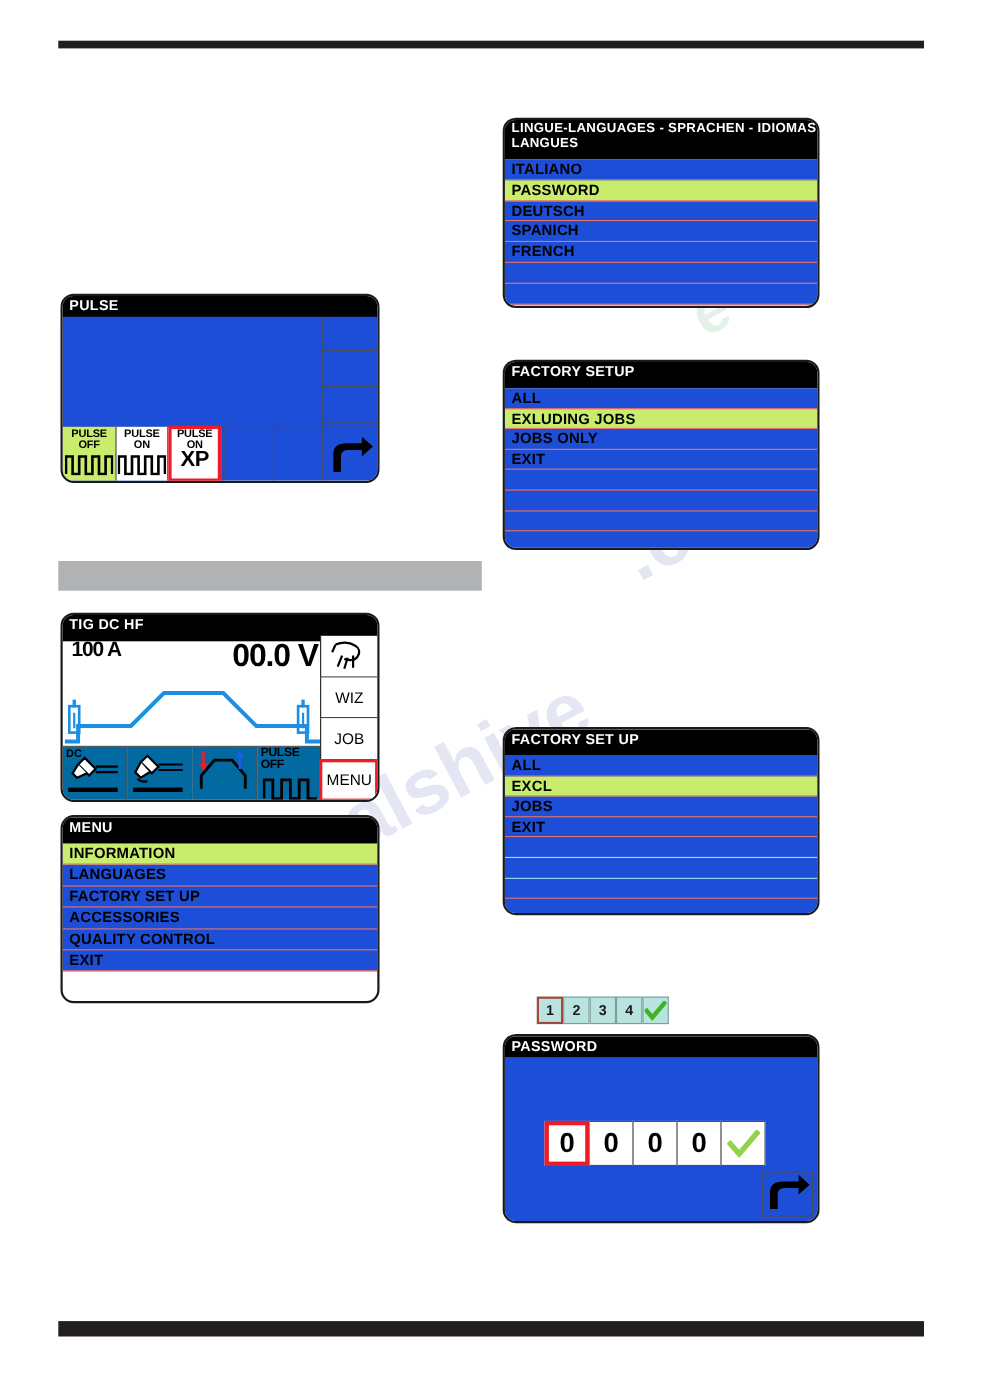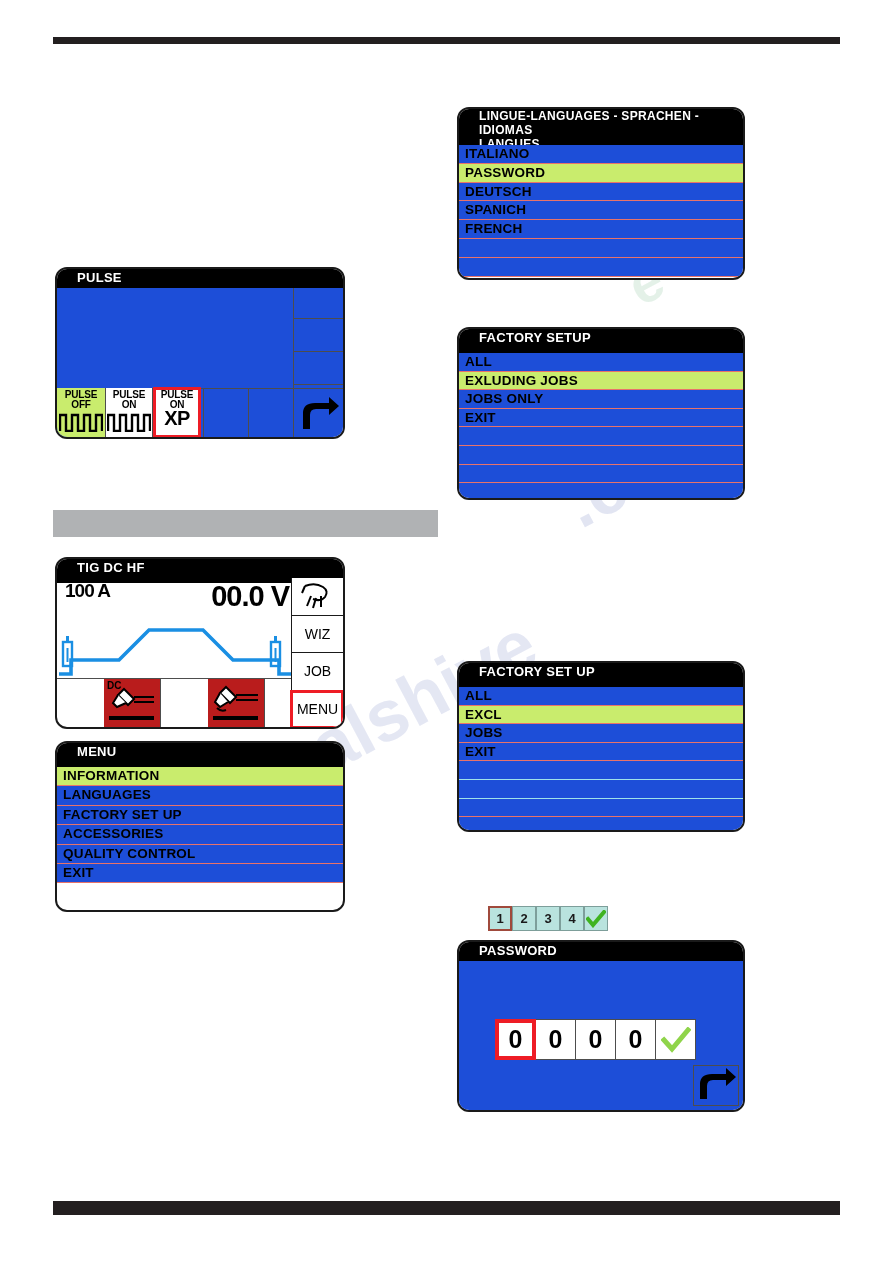--- a/index.html
+++ b/index.html
@@ -13,21 +13,21 @@
   #bottom-rule{left:53px;top:1201px;width:787px;height:14px;}
   #gray-band{position:absolute;left:53px;top:510px;width:385px;height:27px;background:#b0b2b4;}
 
   
   .screen{
     position:absolute;background:#ffffff;border:2px solid #1a1a1a;
     border-radius:12px;box-sizing:border-box;overflow:hidden;
   }
   .scr-title{
     background:#000000;color:#ffffff;font-weight:bold;
-    font-size:13px;letter-spacing:.3px;padding:2px 0 3px 20px;line-height:1.15;
+    font-size:13px;letter-spacing:.3px;padding:2px 0 3px 6px;line-height:1.15;
   }
   .scr-body{position:relative;background:#1d4ed8;}
 
   
   .list-row{
     border-bottom:1px solid #e8736a;
     font-weight:bold;font-size:13.5px;color:#000;
     padding:1px 0 1px 6px;box-sizing:border-box;
     letter-spacing:.2px;white-space:nowrap;
   }
@@ -52,21 +52,21 @@
   .redbox{position:absolute;border:3px solid #ee1c25;box-sizing:border-box;}
   #pulse-return{position:absolute;right:2px;bottom:2px;width:44px;height:40px;}
 
   
   #tig-screen{left:55px;top:557px;width:290px;height:172px;}
   #tig-screen .scr-title{height:19px;}
   #tig-main{position:absolute;left:0;top:19px;width:236px;height:100px;overflow:hidden;}
   #tig-amp{position:absolute;left:8px;top:2px;font-size:19px;font-weight:bold;letter-spacing:-1px;}
   #tig-volt{position:absolute;right:4px;top:2px;font-size:29px;font-weight:bold;letter-spacing:-1px;}
   #tig-bottom{position:absolute;left:0;top:119px;width:236px;height:51px;display:flex;}
-  .tcell{width:59px;height:51px;box-sizing:border-box;border-right:1px solid #4d4d4d;position:relative;background:#b91c1c;margin-left:47px;}
+  .tcell{width:59px;height:51px;box-sizing:border-box;border-right:1px solid #4d4d4d;position:relative;background:#0369a1;}
   .tcell:last-child{border-right:none;}
   .tcell .dc{position:absolute;left:3px;top:1px;font-size:10px;font-weight:bold;}
   .tcell .pl{position:absolute;left:3px;top:0px;font-size:11px;font-weight:bold;line-height:10.5px;letter-spacing:-.3px;}
   #tig-side{position:absolute;right:0;top:19px;width:52px;height:151px;}
   .tside{height:37.5px;box-sizing:border-box;border-bottom:1px solid #1a1a1a;border-left:1px solid #1a1a1a;
      display:flex;align-items:center;justify-content:center;font-weight:normal;font-size:14px;background:#fff;position:relative;}
   .tside:last-child{border-bottom:none;}
   #menu-redbox{position:absolute;left:-2px;bottom:-1px;width:54px;height:39px;border:3px solid #ee1c25;box-sizing:border-box;}
 
   

